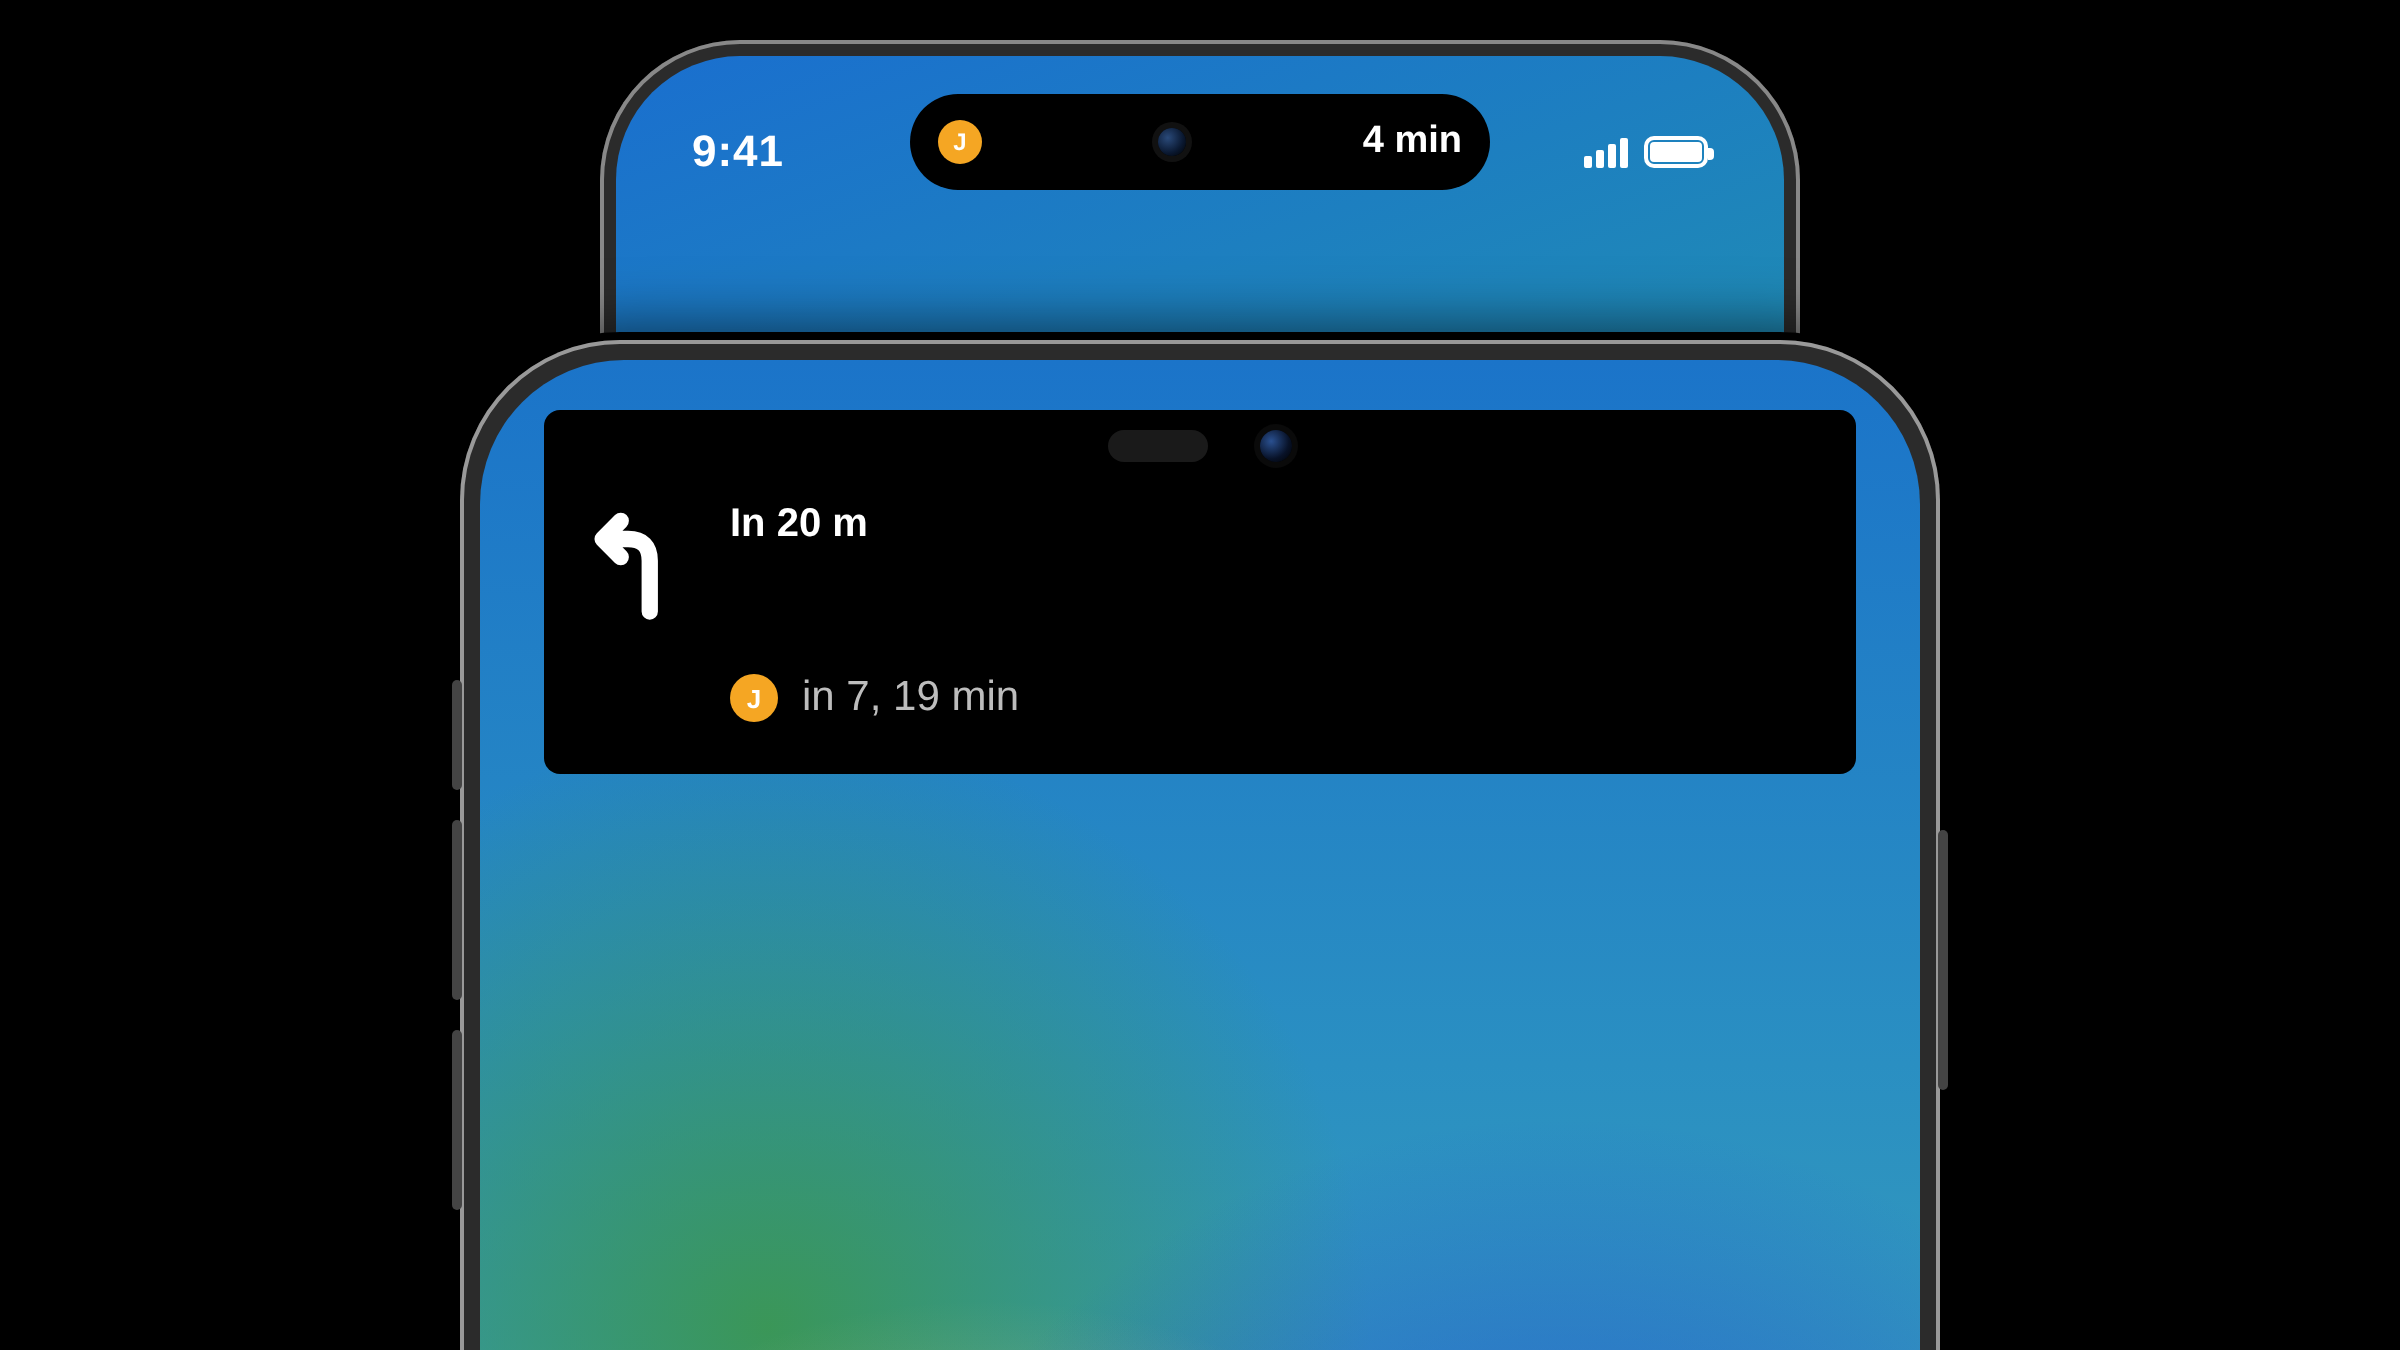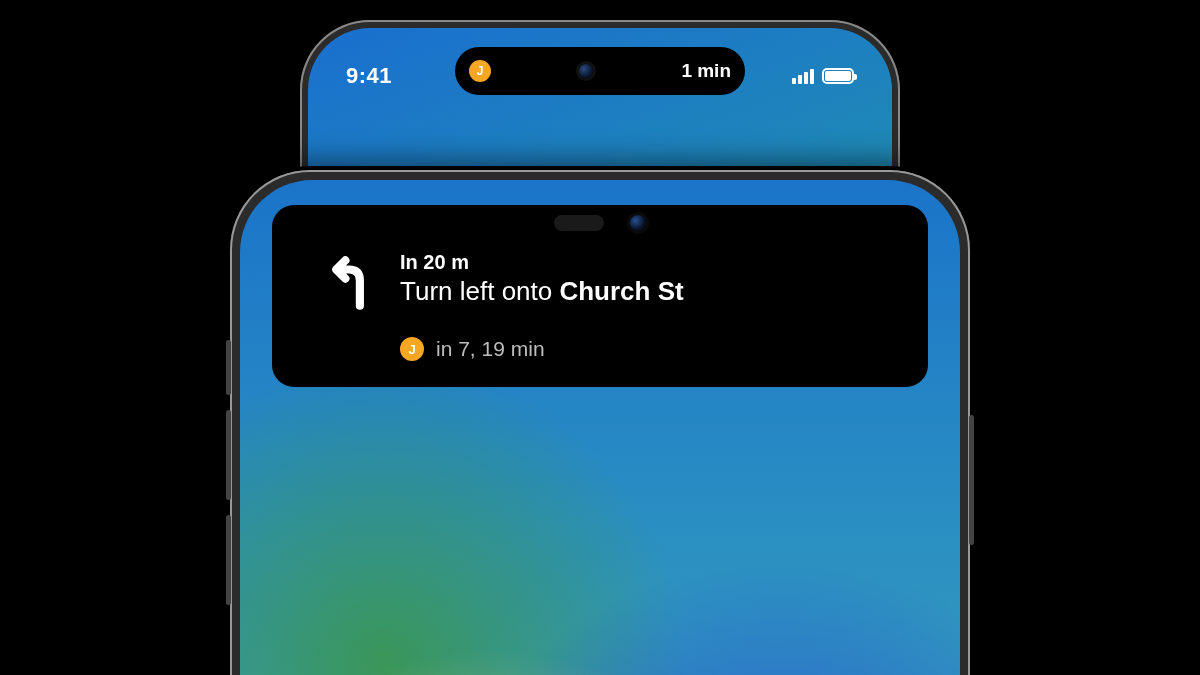--- a/index.html
+++ b/index.html
@@ -115,23 +115,23 @@
   .phone-front .btn-vol2 { left: -4px; top: 240px; width: 5px; height: 90px; }
   .phone-front .btn-vol3 { left: -4px; top: 345px; width: 5px; height: 90px; }
   .phone-front .btn-pwr  { right: -4px; top: 245px; width: 5px; height: 130px; }
 
   
   .island-expanded {
     position: absolute;
     top: 25px;
     left: 32px; right: 32px;
     background: #000;
-    border-radius: 22px;
+    border-radius: 8px;
     color: #fff;
-    padding: 28px 30px 26px 48px;
+    padding: 28px 30px 26px 13px;
   }
   .island-expanded .notch {
     position: absolute;
     top: 10px; left: 50%;
     transform: translateX(-50%);
     display: flex; align-items: center; gap: 26px;
   }
   .island-expanded .pill {
     width: 50px; height: 16px; background: #1a1a1a; border-radius: 10px;
   }
@@ -211,21 +211,21 @@
             <div class="fill"></div>
           </div>
       </div>
     </div>
 
     <div class="island-compact">
       <div class="dot-badge">J</div>
       <div class="cam-cluster">
         <div class="cam"></div>
       </div>
-      <div class="time-right">1 min</div>
+      <div class="time-right">4 min</div>
     </div>
 
   </div>
 </div>
 
 <div class="phone-front">
   <div class="btn-side btn-vol1"></div>
   <div class="btn-side btn-vol2"></div>
   <div class="btn-side btn-vol3"></div>
   <div class="btn-side btn-pwr"></div>
@@ -237,23 +237,20 @@
         <div class="pill"></div>
         <div class="cam"></div>
       </div>
 
       <div class="nav-row">
         <svg class="turn-icon" viewBox="0 0 64 64">
           <path d="M44 56 V28 Q44 16 32 16 H18 M18 16 L28 6 M18 16 L28 26" fill="none" stroke="#fff" stroke-width="9" stroke-linecap="round" stroke-linejoin="round"></path>
         </svg>
         <div class="nav-text">
           <div class="distance">In 20 m</div>
-          <div class="instruction">
-            <span>Turn left onto </span><b>Church St</b>
-          </div>
         </div>
       </div>
 
       <div class="eta-row">
         <div class="dot-badge">J</div>
         <div>in 7, 19 min</div>
       </div>
     </div>
 
   </div>

